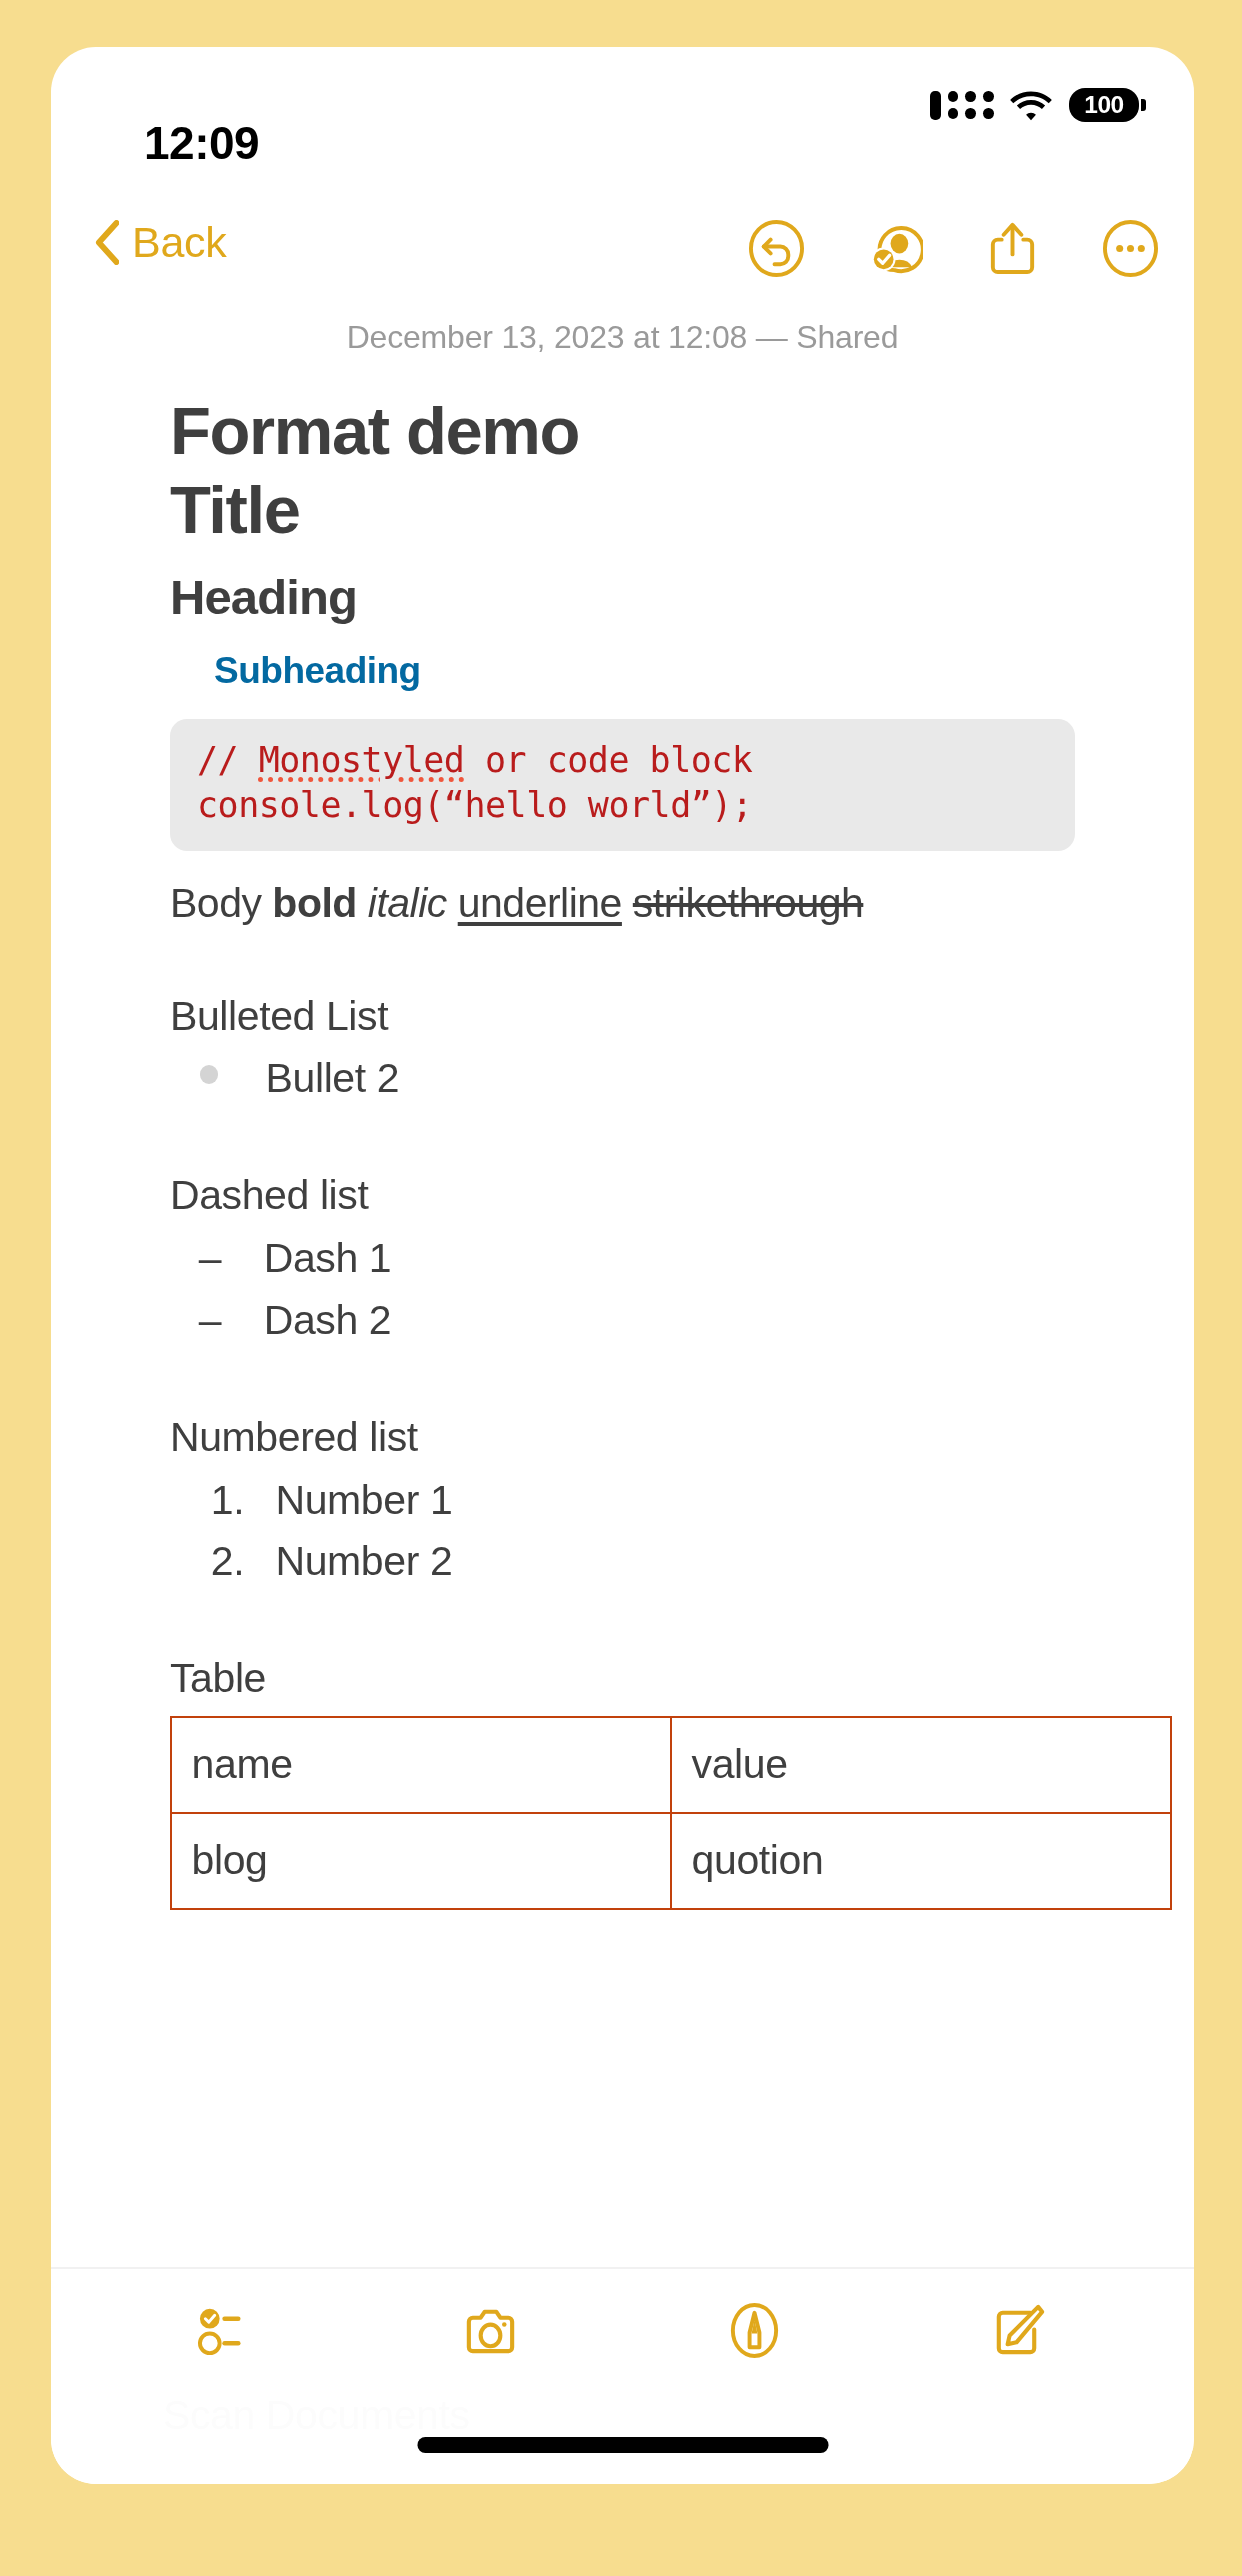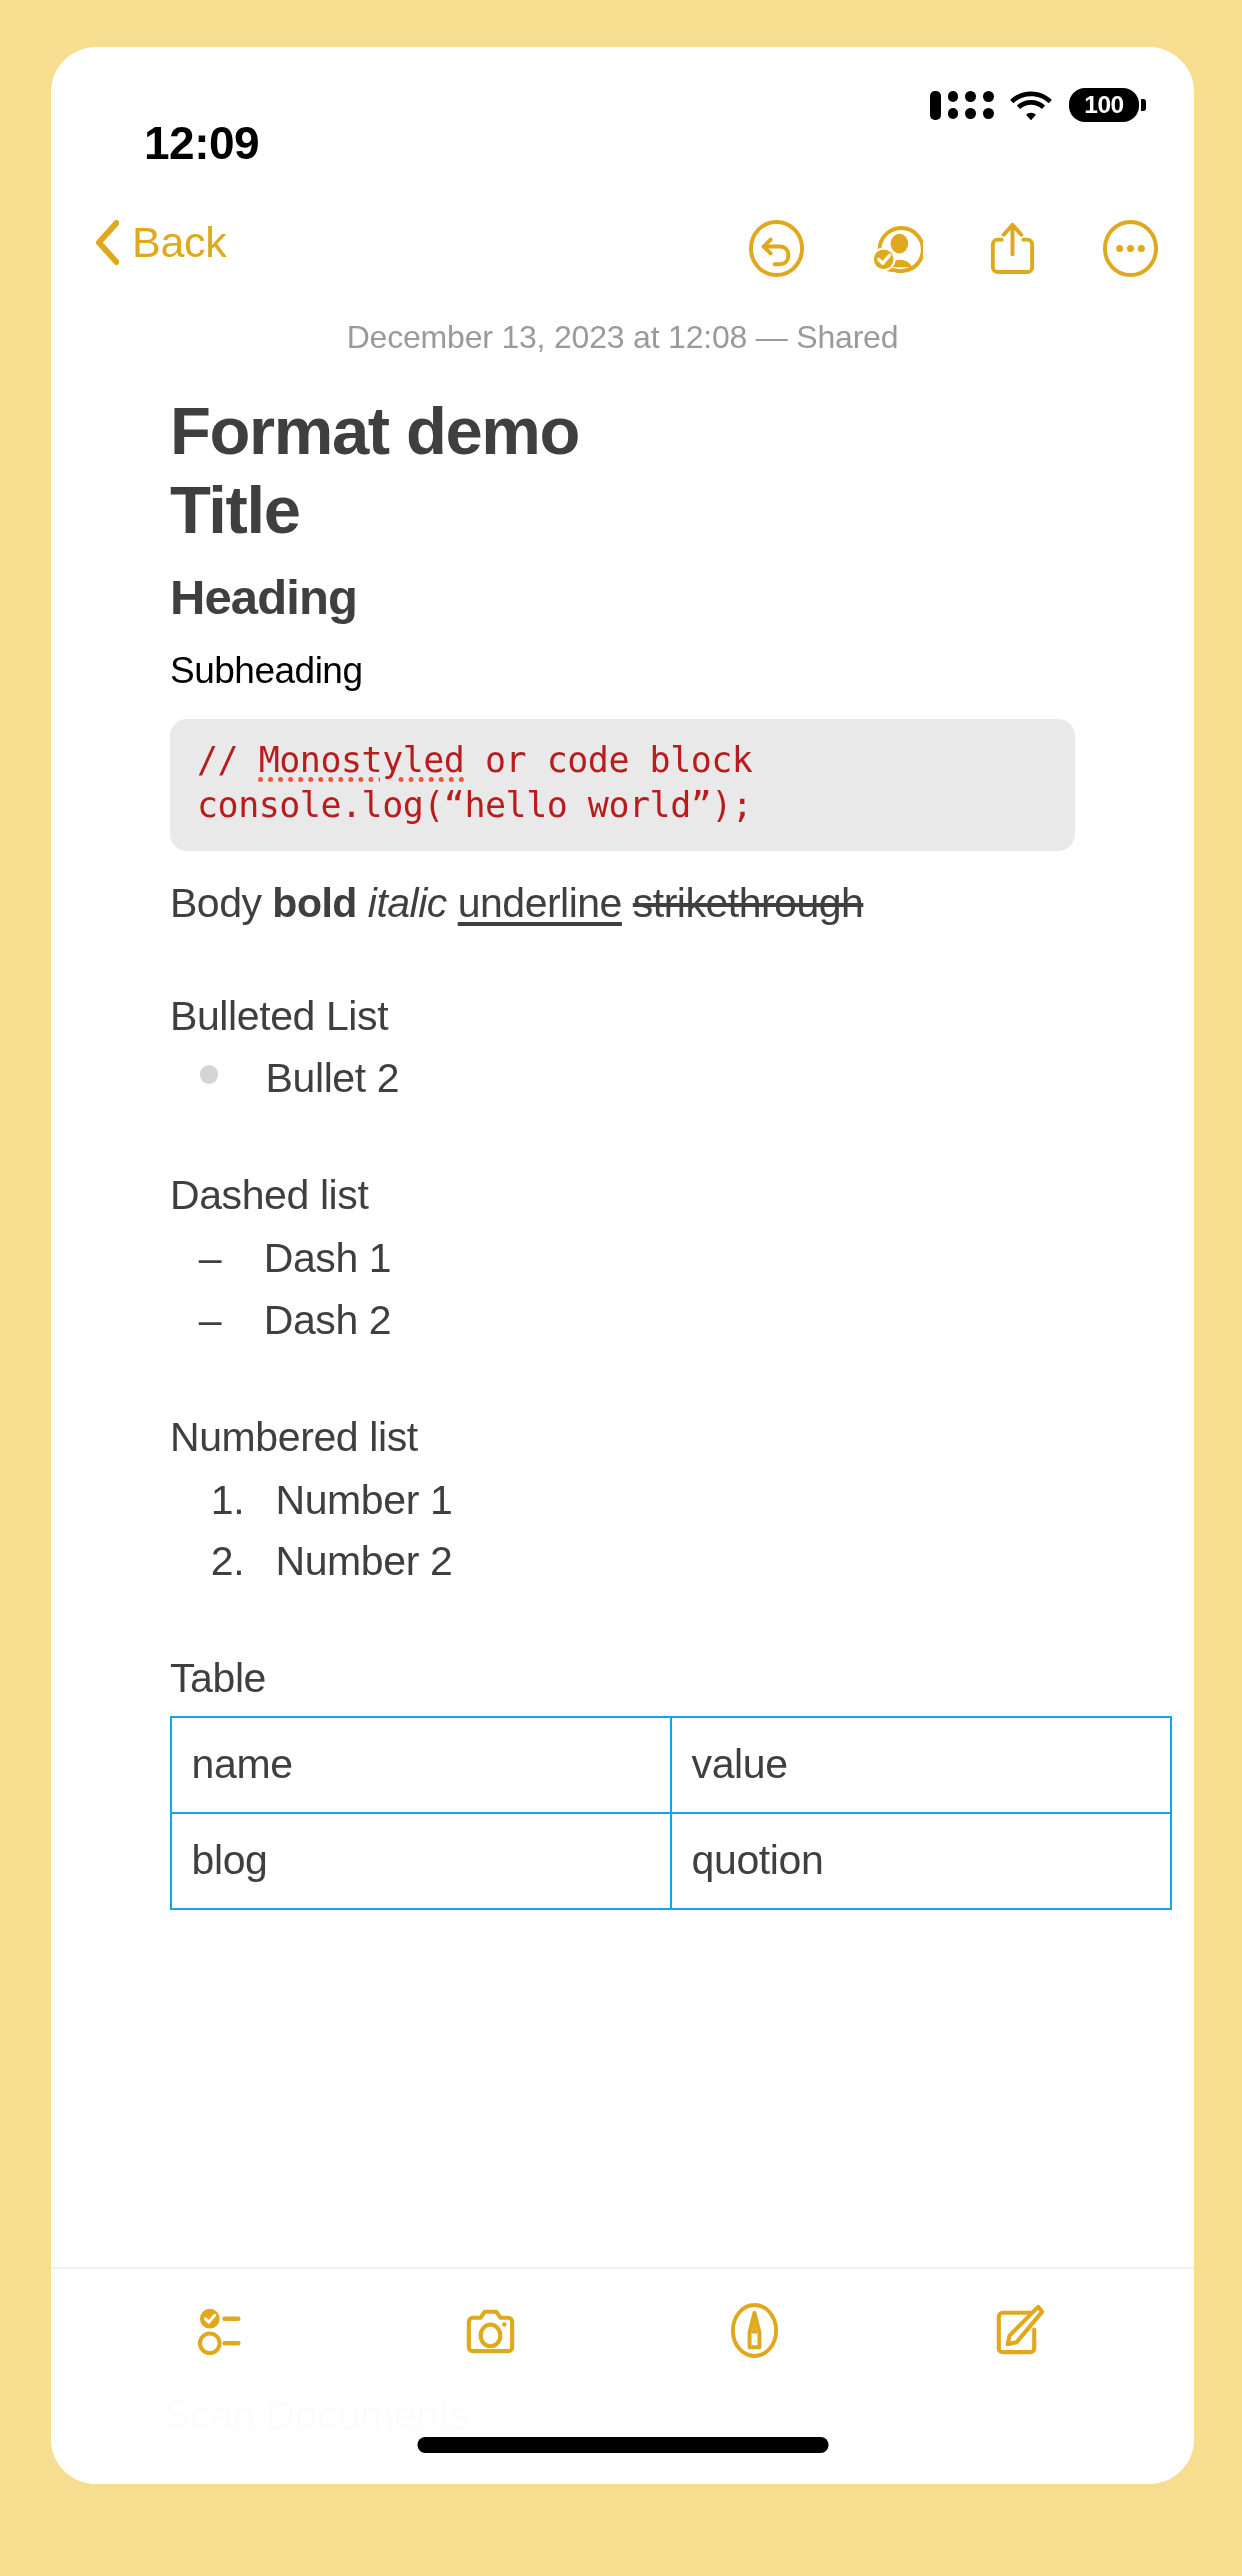--- a/index.html
+++ b/index.html
@@ -174,25 +174,26 @@
   .t-heading {
     font-size: 49px;
     font-weight: 700;
     color: #3f3f3f;
     letter-spacing: -0.9px;
     margin-top: 19.6px;
     line-height: 1.2;
   }
   .t-subheading {
     font-size: 37px;
-    font-weight: 400;
-    color: #000000;
+    font-weight: 700;
+    color: #0369a1;
     letter-spacing: -0.5px;
     margin-top: 21.5px;
     line-height: 1.2;
+    margin-left: 44px;
   }
 
   
   #code-block {
     margin-top: 25.4px;
     background: #e9e9e9;
     border-radius: 17px;
     padding: 19.6px 27px 23.5px 27px;
     font-family: "DejaVu Sans Mono", "Liberation Mono", monospace;
     font-size: 35px;
@@ -265,21 +266,21 @@
   .list-row.bulleted .list-text { padding-left: 17.6px; }
 
   
   #note-table {
     margin-top: 11.7px;
     width: 1002px;
     border-collapse: collapse;
     table-layout: fixed;
   }
   #note-table td {
-    border: 2px solid #0ea5e9;
+    border: 2px solid #c2410c;
     height: 96px;
     padding: 0 19.6px;
     font-size: 41px;
     color: #3f3f3f;
     letter-spacing: -0.4px;
     vertical-align: middle;
   }
 
   
   #bottom-bar {

